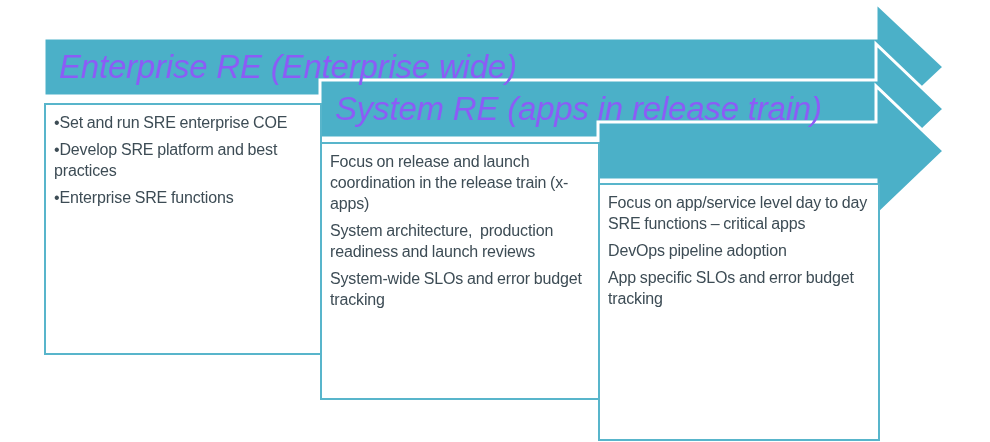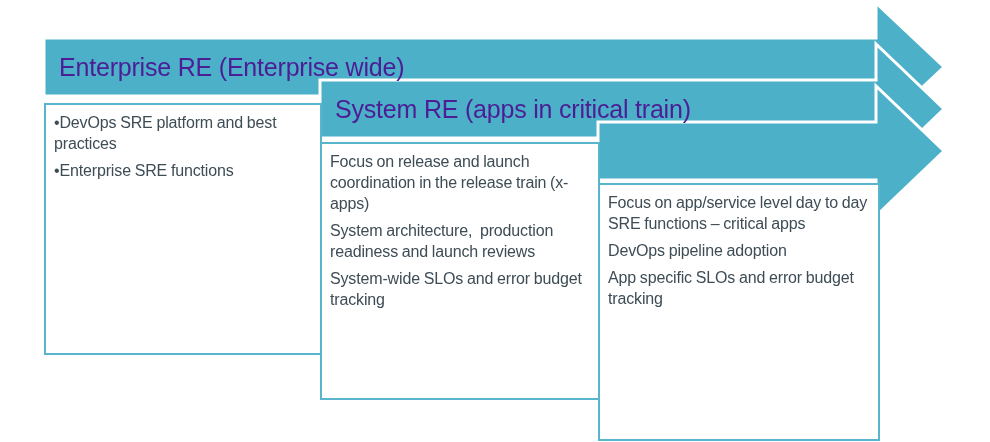--- a/index.html
+++ b/index.html
@@ -4,22 +4,22 @@
 <title>Diagram</title>
 <style>
   html,body{margin:0;padding:0;background:#ffffff;}
   .canvas{
     position:relative;width:990px;height:442px;background:#ffffff;
     font-family:"Liberation Sans",sans-serif;overflow:hidden;
   }
   svg.arrows{position:absolute;left:0;top:0;}
   .banner-title{
     position:absolute;display:flex;align-items:center;
-    color:#4c1d95;font-size:25px;letter-spacing:-0.2px;
-    padding-left:15px;box-sizing:border-box;white-space:nowrap;
+    color:#8b5cf6;font-size:33px;letter-spacing:-0.2px;
+    padding-left:15px;box-sizing:border-box;white-space:nowrap;font-style:italic;
   }
   .banner-title.t1{left:44px;top:38px;width:740px;height:58px;}
   .banner-title.t2{left:320px;top:80px;width:556px;height:58px;}
   .banner-title.t3{left:598px;top:122px;width:278px;height:58px;}
   .content-box{
     position:absolute;background:#ffffff;border:2px solid #58b5cb;
     box-sizing:border-box;padding:7px 8px;
     color:#3d4c55;font-size:16px;line-height:21px;
     letter-spacing:-0.15px;word-spacing:-0.5px;
   }
@@ -33,24 +33,25 @@
 
 <div class="canvas">
 
   <svg class="arrows" width="990" height="442" viewBox="0 0 990 442">
     <polygon stroke="#ffffff" stroke-width="3" points="44,38 876,38 876,3 944,67 876,131 876,96 44,96" fill="#4bb0c8"></polygon>
     <polygon stroke="#ffffff" stroke-width="3" points="320,80 876,80 876,44 944,109 876,174 876,138 320,138" fill="#4bb0c8"></polygon>
     <polygon stroke="#ffffff" stroke-width="3" points="598,122 876,122 876,86 944,151 876,216 876,180 598,180" fill="#4bb0c8"></polygon>
   </svg>
 
   <div class="banner-title t1">Enterprise RE (Enterprise wide)</div>
-  <div class="banner-title t2">System RE (apps in critical train)</div>
+  <div class="banner-title t2">System RE (apps in release train)</div>
 
   <div class="content-box b1">
-    <p>•DevOps SRE platform and best practices</p>
+    <p>•Set and run SRE enterprise COE</p>
+    <p>•Develop SRE platform and best practices</p>
     <p>•Enterprise SRE functions</p>
   </div>
 
   <div class="content-box b2">
     <p>Focus on release and launch coordination in the release train (x-apps)</p>
     <p>System architecture,  production readiness and launch reviews</p>
     <p>System-wide SLOs and error budget tracking</p>
   </div>
 
   <div class="content-box b3">

